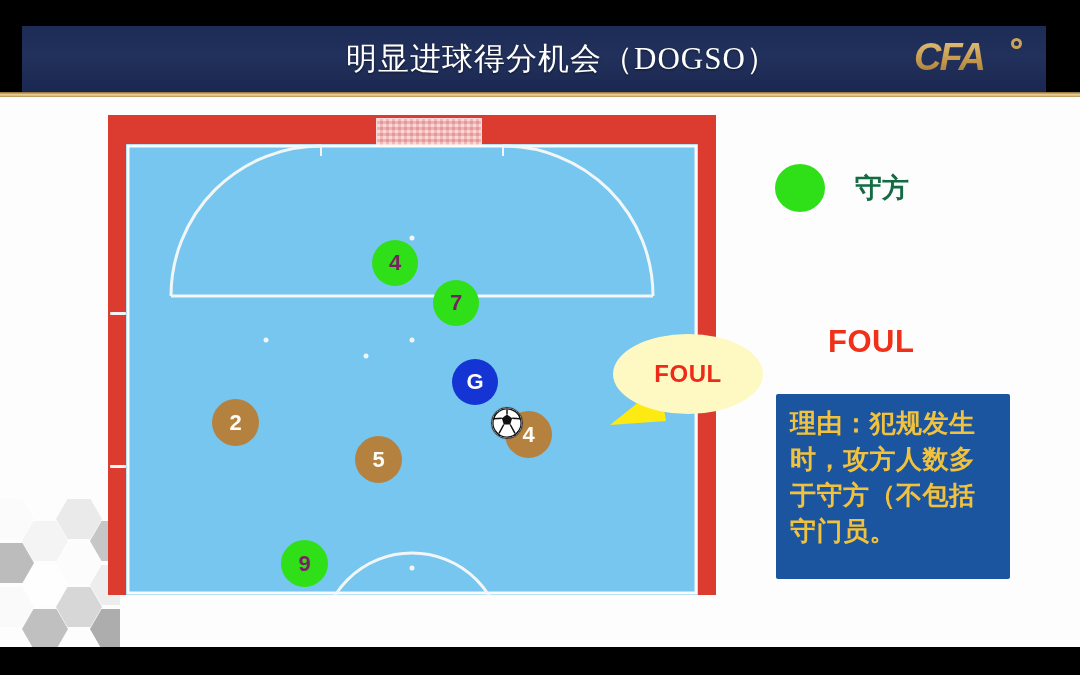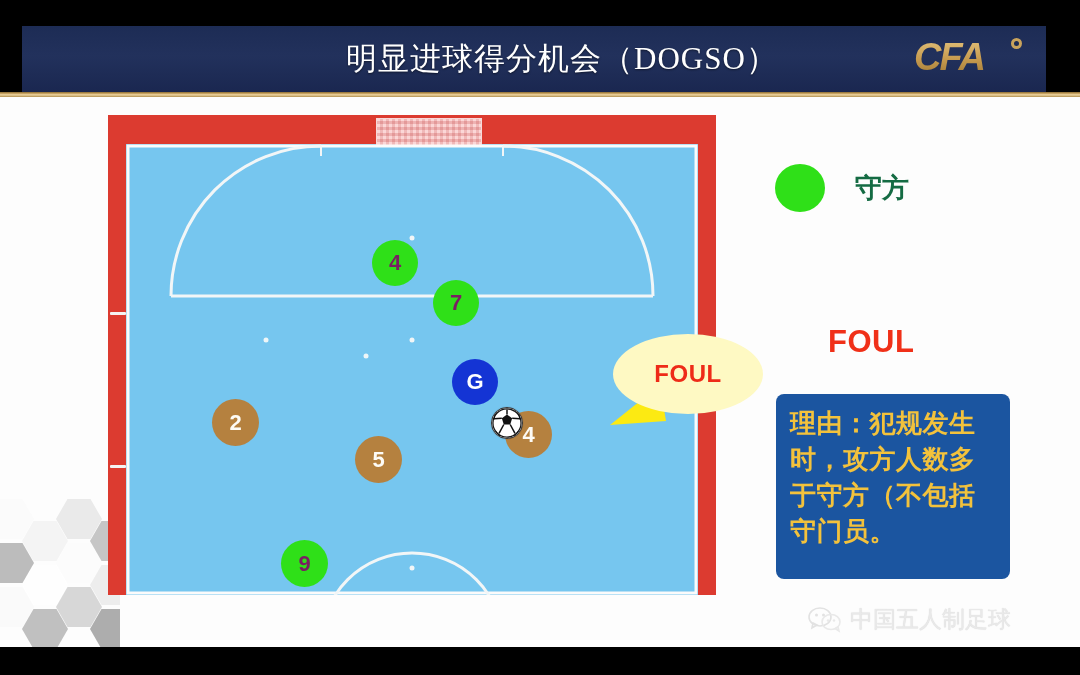--- a/index.html
+++ b/index.html
@@ -132,21 +132,21 @@
     margin-left:30px;color:#146b43;font-size:27px;font-weight:bold;
     font-family:"DejaVu Sans","Liberation Sans",sans-serif;
   }
   .dogso-label{
     position:absolute;left:828px;top:227px;
     color:#f03018;font-size:31px;font-weight:bold;letter-spacing:.5px;
     font-family:"Liberation Sans","DejaVu Sans",sans-serif;
   }
   .reason-box{
     position:absolute;left:776px;top:297px;width:234px;height:185px;
-    background:#1b55a0;border-radius:8px;
+    background:#1b55a0;border-radius:2px;
     padding:12px 14px;box-sizing:border-box;
   }
   .reason-text{
     color:#f3c23c;font-size:26px;line-height:1.38;font-weight:bold;
     font-family:"DejaVu Sans","Liberation Sans",sans-serif;
     letter-spacing:.5px;
   }
 
   
   .watermark{
@@ -275,30 +275,17 @@
         <div class="legend-label">守方</div>
       </div>
     </div>
 
     <div class="dogso-label">FOUL</div>
 
     <div class="reason-box">
       <div class="reason-text">理由：犯规发生时，攻方人数多于守方（不包括守门员。</div>
     </div>
 
-    <div class="watermark">
-      <svg width="34" height="26" viewBox="0 0 34 26">
-        <ellipse cx="12" cy="10" rx="11" ry="9" fill="none" stroke="#e2e2e2" stroke-width="1.6"></ellipse>
-        <polygon points="5,16 4,21 9,18" fill="none" stroke="#e2e2e2" stroke-width="1.6"></polygon>
-        <circle cx="8.5" cy="8" r="1.5" fill="#e2e2e2"></circle>
-        <circle cx="15.5" cy="8" r="1.5" fill="#e2e2e2"></circle>
-        <ellipse cx="23" cy="15" rx="9" ry="7.5" fill="none" stroke="#e9e9e9" stroke-width="1.6"></ellipse>
-        <polygon points="30,20 31,24 27,21.5" fill="none" stroke="#e9e9e9" stroke-width="1.6"></polygon>
-        <circle cx="20" cy="13.5" r="1.2" fill="#e9e9e9"></circle>
-        <circle cx="26" cy="13.5" r="1.2" fill="#e9e9e9"></circle>
-      </svg>
-      <div class="wm-text">中国五人制足球</div>
-    </div>
 
   </div>
 
   <div class="bar-bottom"></div>
 </div>
 
 </body></html>

